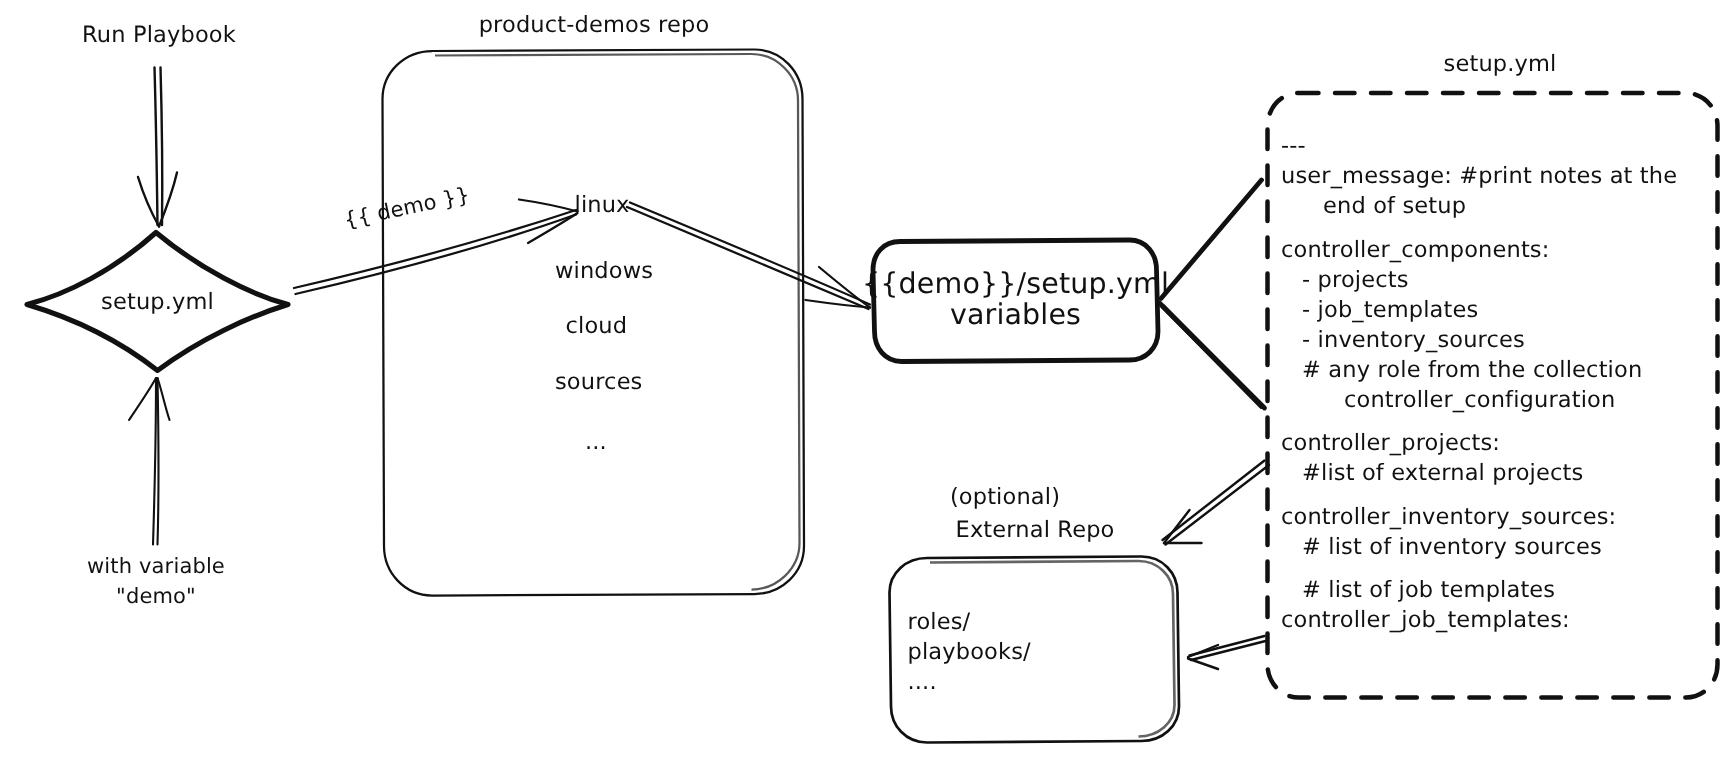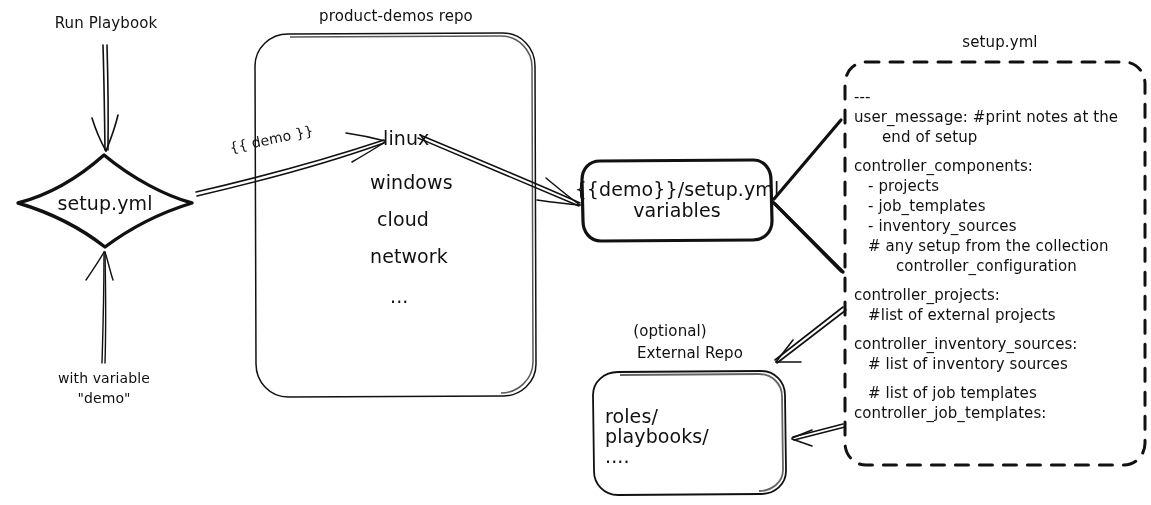--- a/index.html
+++ b/index.html
@@ -24,21 +24,21 @@
   }
   .lbl {
     position: absolute;
     font-family: "DejaVu Sans", sans-serif;
     color: #111111;
     white-space: pre;
     line-height: 1.22;
     letter-spacing: 0.1px;
   }
   .t-title   { font-size: 15px; }
-  .t-node    { font-size: 19px; }
+  .t-node    { font-size: 15px; }
   .t-code    { font-size: 19px; }
   .t-item    { font-size: 15px; }
   .t-small   { font-size: 14px; }
   .center    { text-align: left; transform: translateX(-50%); }
 </style>
 </head>
 <body>
 
 <div id="canvas">
 
@@ -123,38 +123,38 @@
   <div class="lbl t-small center" style="left:104px; top:370px;">with variable</div>
   <div class="lbl t-small center" style="left:104px; top:390px;">"demo"</div>
 
   <div class="lbl t-small" style="left:228px; top:140px; transform:rotate(-12deg); transform-origin:left top;">{{ demo }}</div>
 
   <div class="lbl t-title center" style="left:396px; top:7px;">product-demos repo</div>
 
   <div class="lbl t-node" style="left:383px; top:127px;">linux</div>
   <div class="lbl t-node" style="left:370px; top:171px;">windows</div>
   <div class="lbl t-node" style="left:377px; top:208px;">cloud</div>
-  <div class="lbl t-node" style="left:370px; top:245px;">network</div>
+  <div class="lbl t-node" style="left:370px; top:245px;">sources</div>
   <div class="lbl t-node" style="left:390px; top:285px;">...</div>
 
   <div class="lbl t-code center" style="left:677px; top:178px;">{{demo}}/setup.yml</div>
   <div class="lbl t-code center" style="left:677px; top:199px;">variables</div>
 
   <div class="lbl t-title center" style="left:1000px; top:33px;">setup.yml</div>
 
   <div id="yaml-lines" style="position:absolute; left:854px; top:88px; width:290px;">
       <div class="lbl t-item" style="position: static; padding-left: 0px; height: 20px;">---</div>
       <div class="lbl t-item" style="position: static; padding-left: 0px; height: 20px;">user_message: #print notes at the</div>
       <div class="lbl t-item" style="position: static; padding-left: 28px; height: 20px;">end of setup</div>
       <div class="lbl t-item" style="position: static; padding-left: 0px; height: 9px;"></div>
       <div class="lbl t-item" style="position: static; padding-left: 0px; height: 20px;">controller_components:</div>
       <div class="lbl t-item" style="position: static; padding-left: 14px; height: 20px;">- projects</div>
       <div class="lbl t-item" style="position: static; padding-left: 14px; height: 20px;">- job_templates</div>
       <div class="lbl t-item" style="position: static; padding-left: 14px; height: 20px;">- inventory_sources</div>
-      <div class="lbl t-item" style="position: static; padding-left: 14px; height: 20px;"># any setup from the collection</div>
+      <div class="lbl t-item" style="position: static; padding-left: 14px; height: 20px;"># any role from the collection</div>
       <div class="lbl t-item" style="position: static; padding-left: 42px; height: 20px;">controller_configuration</div>
       <div class="lbl t-item" style="position: static; padding-left: 0px; height: 9px;"></div>
       <div class="lbl t-item" style="position: static; padding-left: 0px; height: 20px;">controller_projects:</div>
       <div class="lbl t-item" style="position: static; padding-left: 14px; height: 20px;">#list of external projects</div>
       <div class="lbl t-item" style="position: static; padding-left: 0px; height: 9px;"></div>
       <div class="lbl t-item" style="position: static; padding-left: 0px; height: 20px;">controller_inventory_sources:</div>
       <div class="lbl t-item" style="position: static; padding-left: 14px; height: 20px;"># list of inventory sources</div>
       <div class="lbl t-item" style="position: static; padding-left: 0px; height: 9px;"></div>
       <div class="lbl t-item" style="position: static; padding-left: 14px; height: 20px;"># list of job templates</div>
       <div class="lbl t-item" style="position: static; padding-left: 0px; height: 20px;">controller_job_templates:</div>

